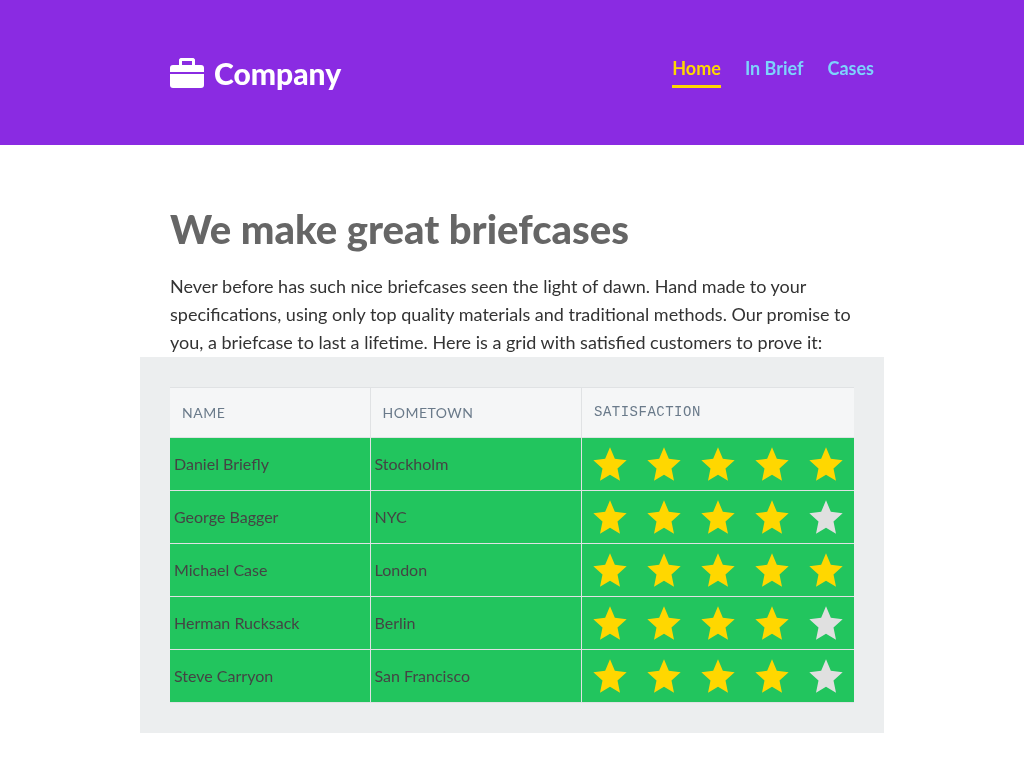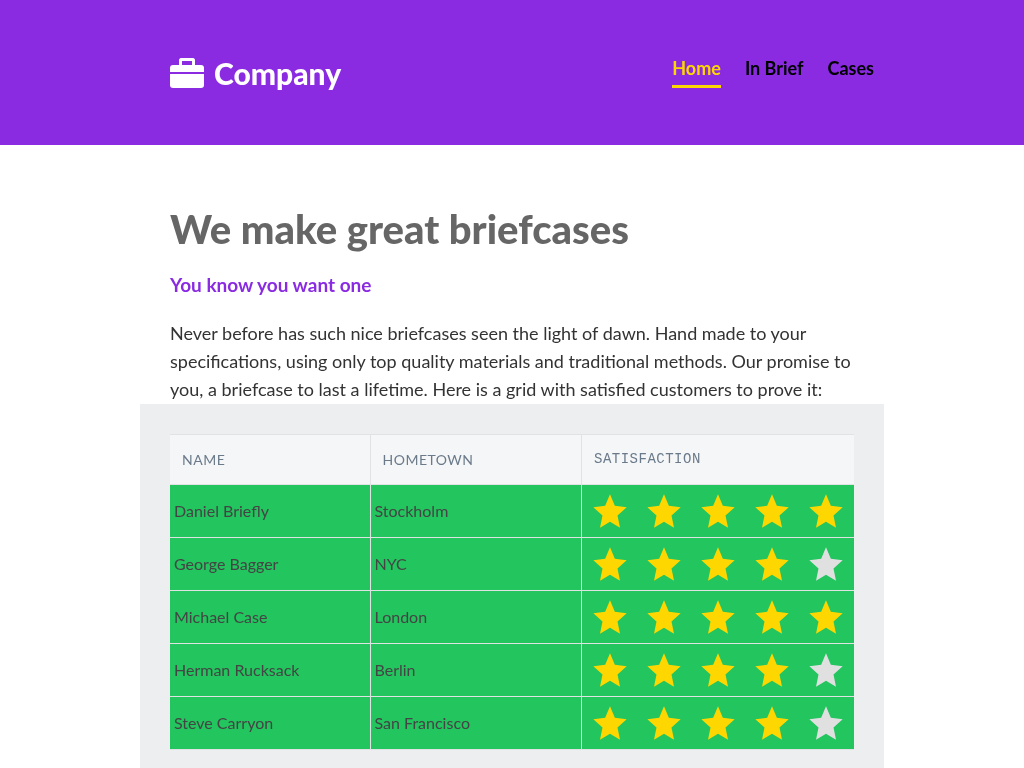--- a/index.html
+++ b/index.html
@@ -61,21 +61,21 @@
       color: #fff;
       font-size: 30px;
       font-weight: 900;
     }
     .nav {
       display: flex;
       gap: 24px;
       margin-left: 24px;
     }
     .nav-item {
-      color: #000000;
+      color: #7dd3fc;
       font-size: 18px;
       font-weight: 700;
       text-decoration: none;
       padding-bottom: 6px;
     }
     .nav-item.active {
       color: #ffd700;
       border-bottom: 3px solid #ffd700;
     }
     .content {
@@ -158,21 +158,20 @@
   </div>
   <nav class="nav">
       <a class="nav-item active">Home</a>
       <a class="nav-item">In Brief</a>
       <a class="nav-item">Cases</a>
     </nav>
 </div>
 
 <div class="content">
   <h1 class="headline">We make great briefcases</h1>
-  <div class="subhead">You know you want one</div>
   <p class="body-text">Never before has such nice briefcases seen the light of dawn. Hand made to your specifications, using only top quality materials and traditional methods. Our promise to you, a briefcase to last a lifetime. Here is a grid with satisfied customers to prove it:</p>
 
   <div class="grid-container">
     <table class="grid">
       <colgroup>
           <col class="c1">
           <col class="c2">
           <col class="c3">
         </colgroup>
       <thead>

